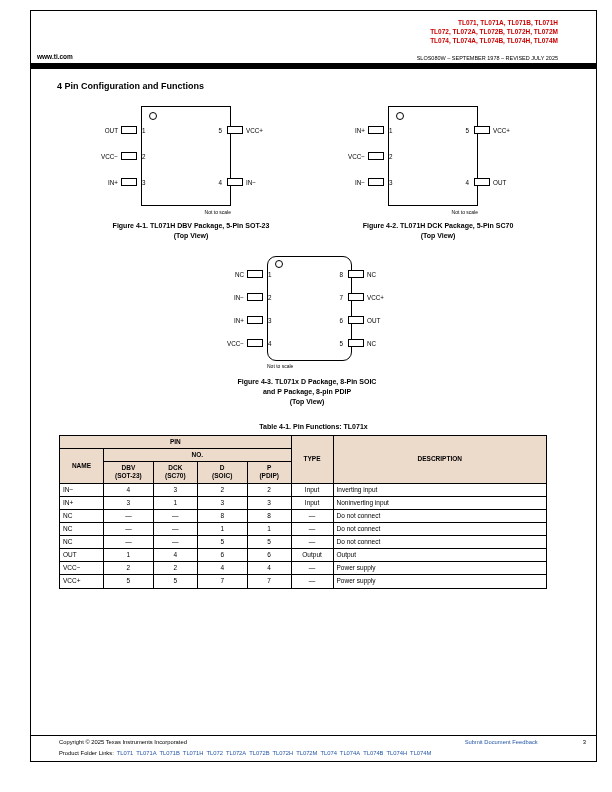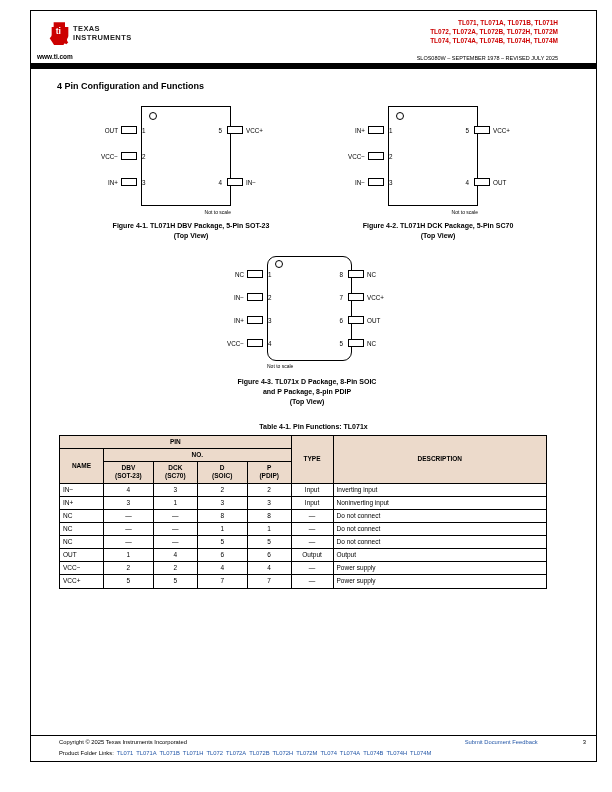--- a/index.html
+++ b/index.html
@@ -62,30 +62,20 @@
   .footer1 { position:absolute; left:28px; top:728px; width:527px; display:flex; align-items:baseline; font-size:5.8px; }
   .feedback { margin-left:auto; margin-right:45px; color:#2457a7; }
   .footer2 { position:absolute; left:28px; top:739px; font-size:5.8px; }
   .plink { color:#2457a7; margin-left:3px; }
 </style>
 </head>
 <body>
 
 <div class="page">
 
-  <div class="logo">
-    <svg class="logo-mark" viewBox="0 0 30 34">
-      <path fill="#cc0000" d="M7 1 h17 v7 h5 v13 c0 3-2 4-2 6 0 2 1 3 2 4 l-3 3 c-2-2-4-1-4 1 0 1-2 2-3 2 h-7 c-4 0-5-3-7-6 l-4-6 c2-2 3-3 3-6 v-11 h3 z"></path>
-      <text x="10" y="19" fill="#fff" font-size="13" font-weight="bold" font-family="Liberation Sans, sans-serif">ti</text>
-    </svg>
-    <div class="logo-text">
-      <div>TEXAS</div>
-      <div>INSTRUMENTS</div>
-    </div>
-  </div>
   <div class="website">www.ti.com</div>
   <div class="parts">
     <div>TL071, TL071A, TL071B, TL071H</div>
     <div>TL072, TL072A, TL072B, TL072H, TL072M</div>
     <div>TL074, TL074A, TL074B, TL074H, TL074M</div>
   </div>
   <div class="docinfo">SLOS080W – SEPTEMBER 1978 – REVISED JULY 2025</div>
   <div class="black-bar"></div>
 
   <div class="section-title">4 Pin Configuration and Functions</div>

